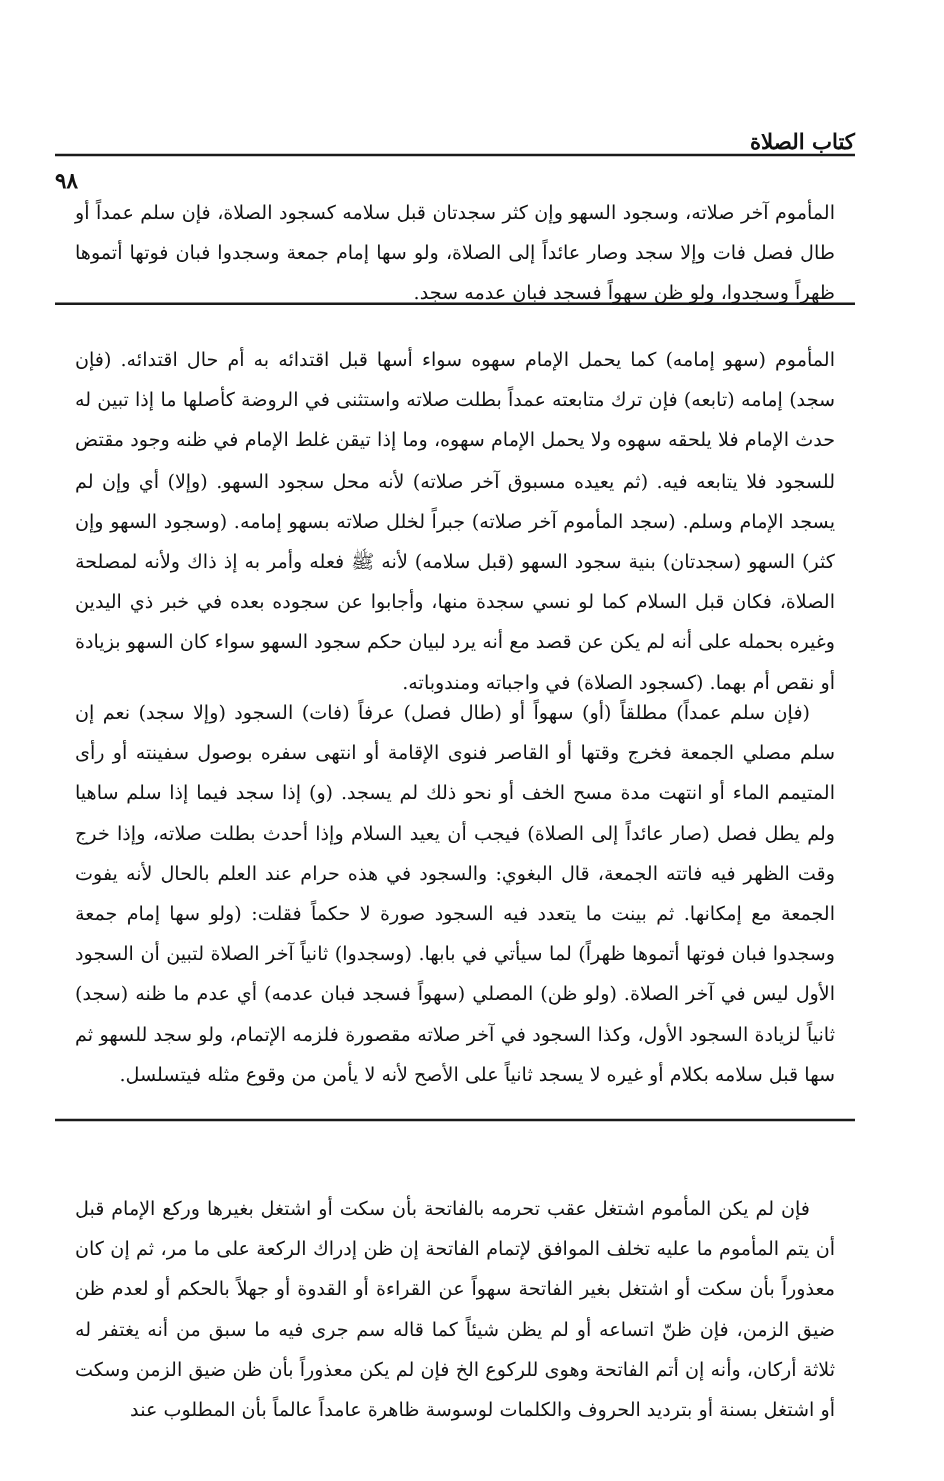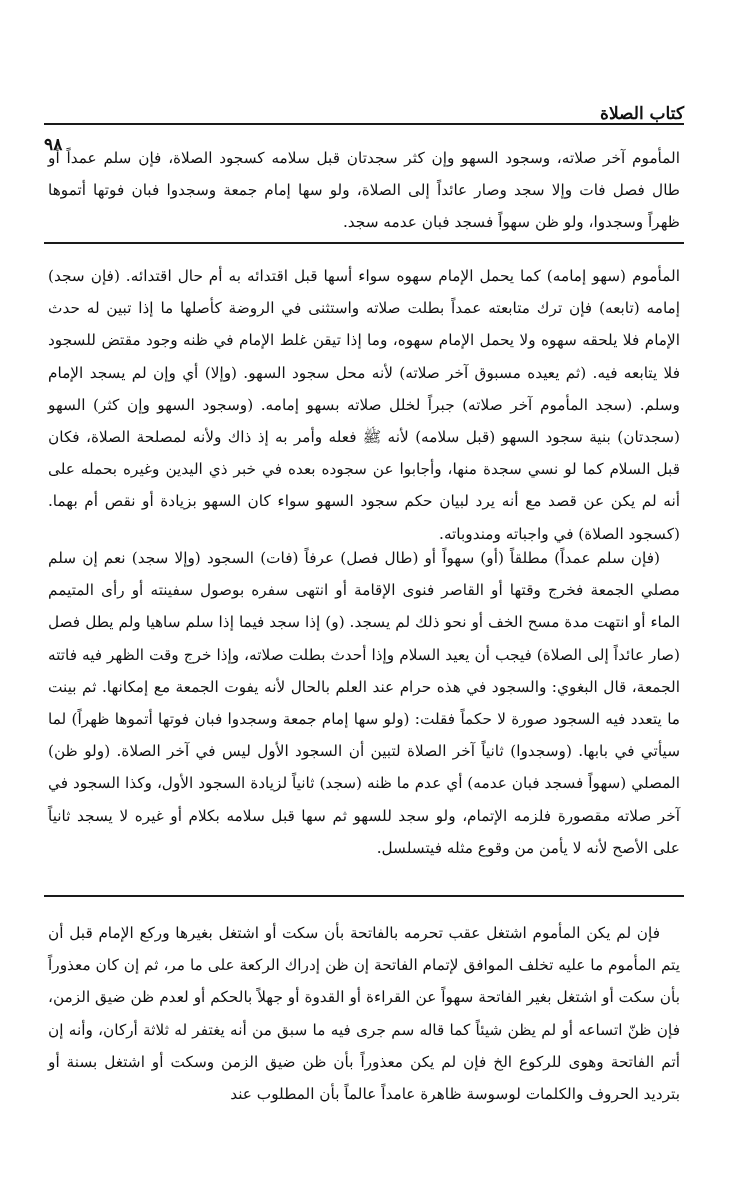--- a/index.html
+++ b/index.html
@@ -6,25 +6,25 @@
     body { width: 755px; height: 1185px; position: relative; overflow: hidden; color: #111; }
     .page { position: absolute; left: 44px; top: 0; width: 640px; direction: rtl; font-family: "DejaVu Serif", "Liberation Serif", serif; }
     .header { position: absolute; top: 86px; left: 0; right: 0; height: 30px; }
     .header .title { position: absolute; right: 0; top: 17px; font-weight: bold; font-size: 17px; }
     .header .pnum { position: absolute; left: 0; top: 0; font-weight: bold; font-size: 17px; margin-top: 48px; }
     .rule { position: absolute; left: 0; right: 0; height: 2px; background: #1a1a1a; }
     .rule.top { top: 123px; }
     .rule.mid1 { top: 242px; }
     .rule.mid2 { top: 895px; }
     .block { position: absolute; left: 0; right: 0; font-size: 15.3px; line-height: 32.2px; text-align: justify; text-align-last: right; }
-    .block p { margin: 4px; }
+    .block p { margin: 16px; }
     .main-text { top: 138px; }
     .commentary { top: 256px; }
     .commentary2 { top: 538px; }
-    .footnote { top: 913px; }
+    .footnote { top: 935px; }
     .indent { text-indent: 20px; }
     b { font-weight: normal; }
   </style>
 </head>
 <body>
 
 <div class="page">
   <div class="header">
     <span class="title">كتاب الصلاة</span>
     <span class="pnum">٩٨</span>

